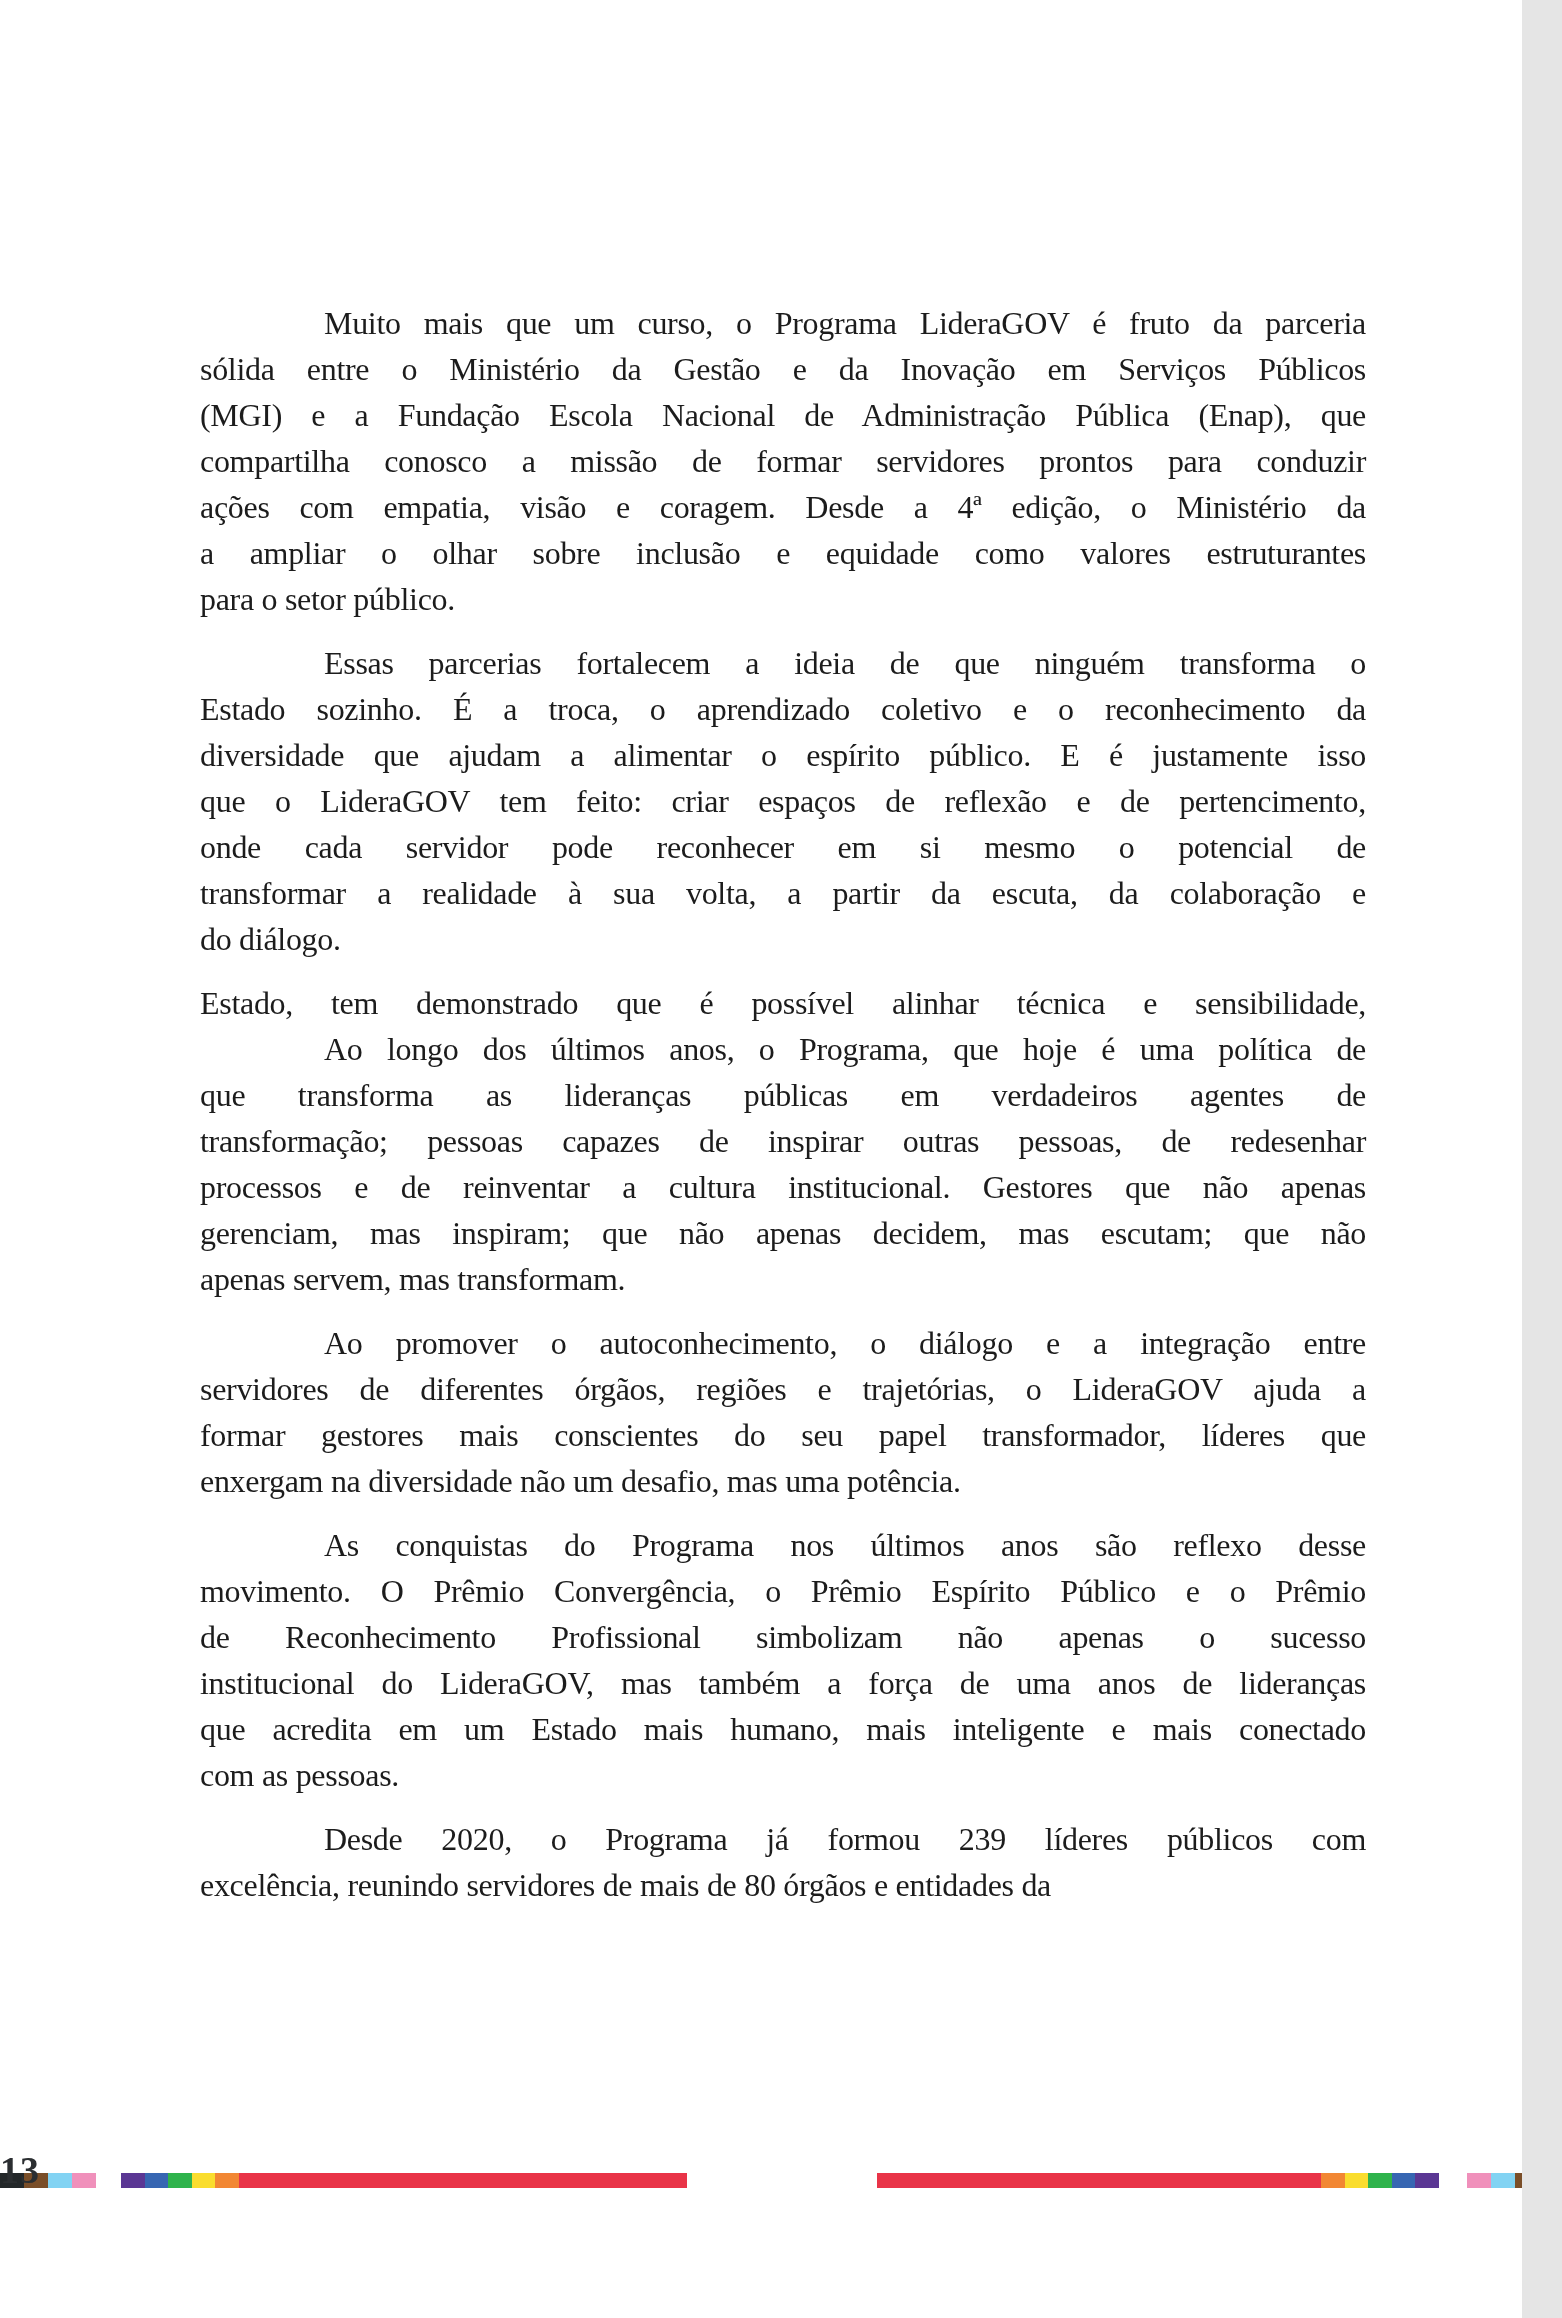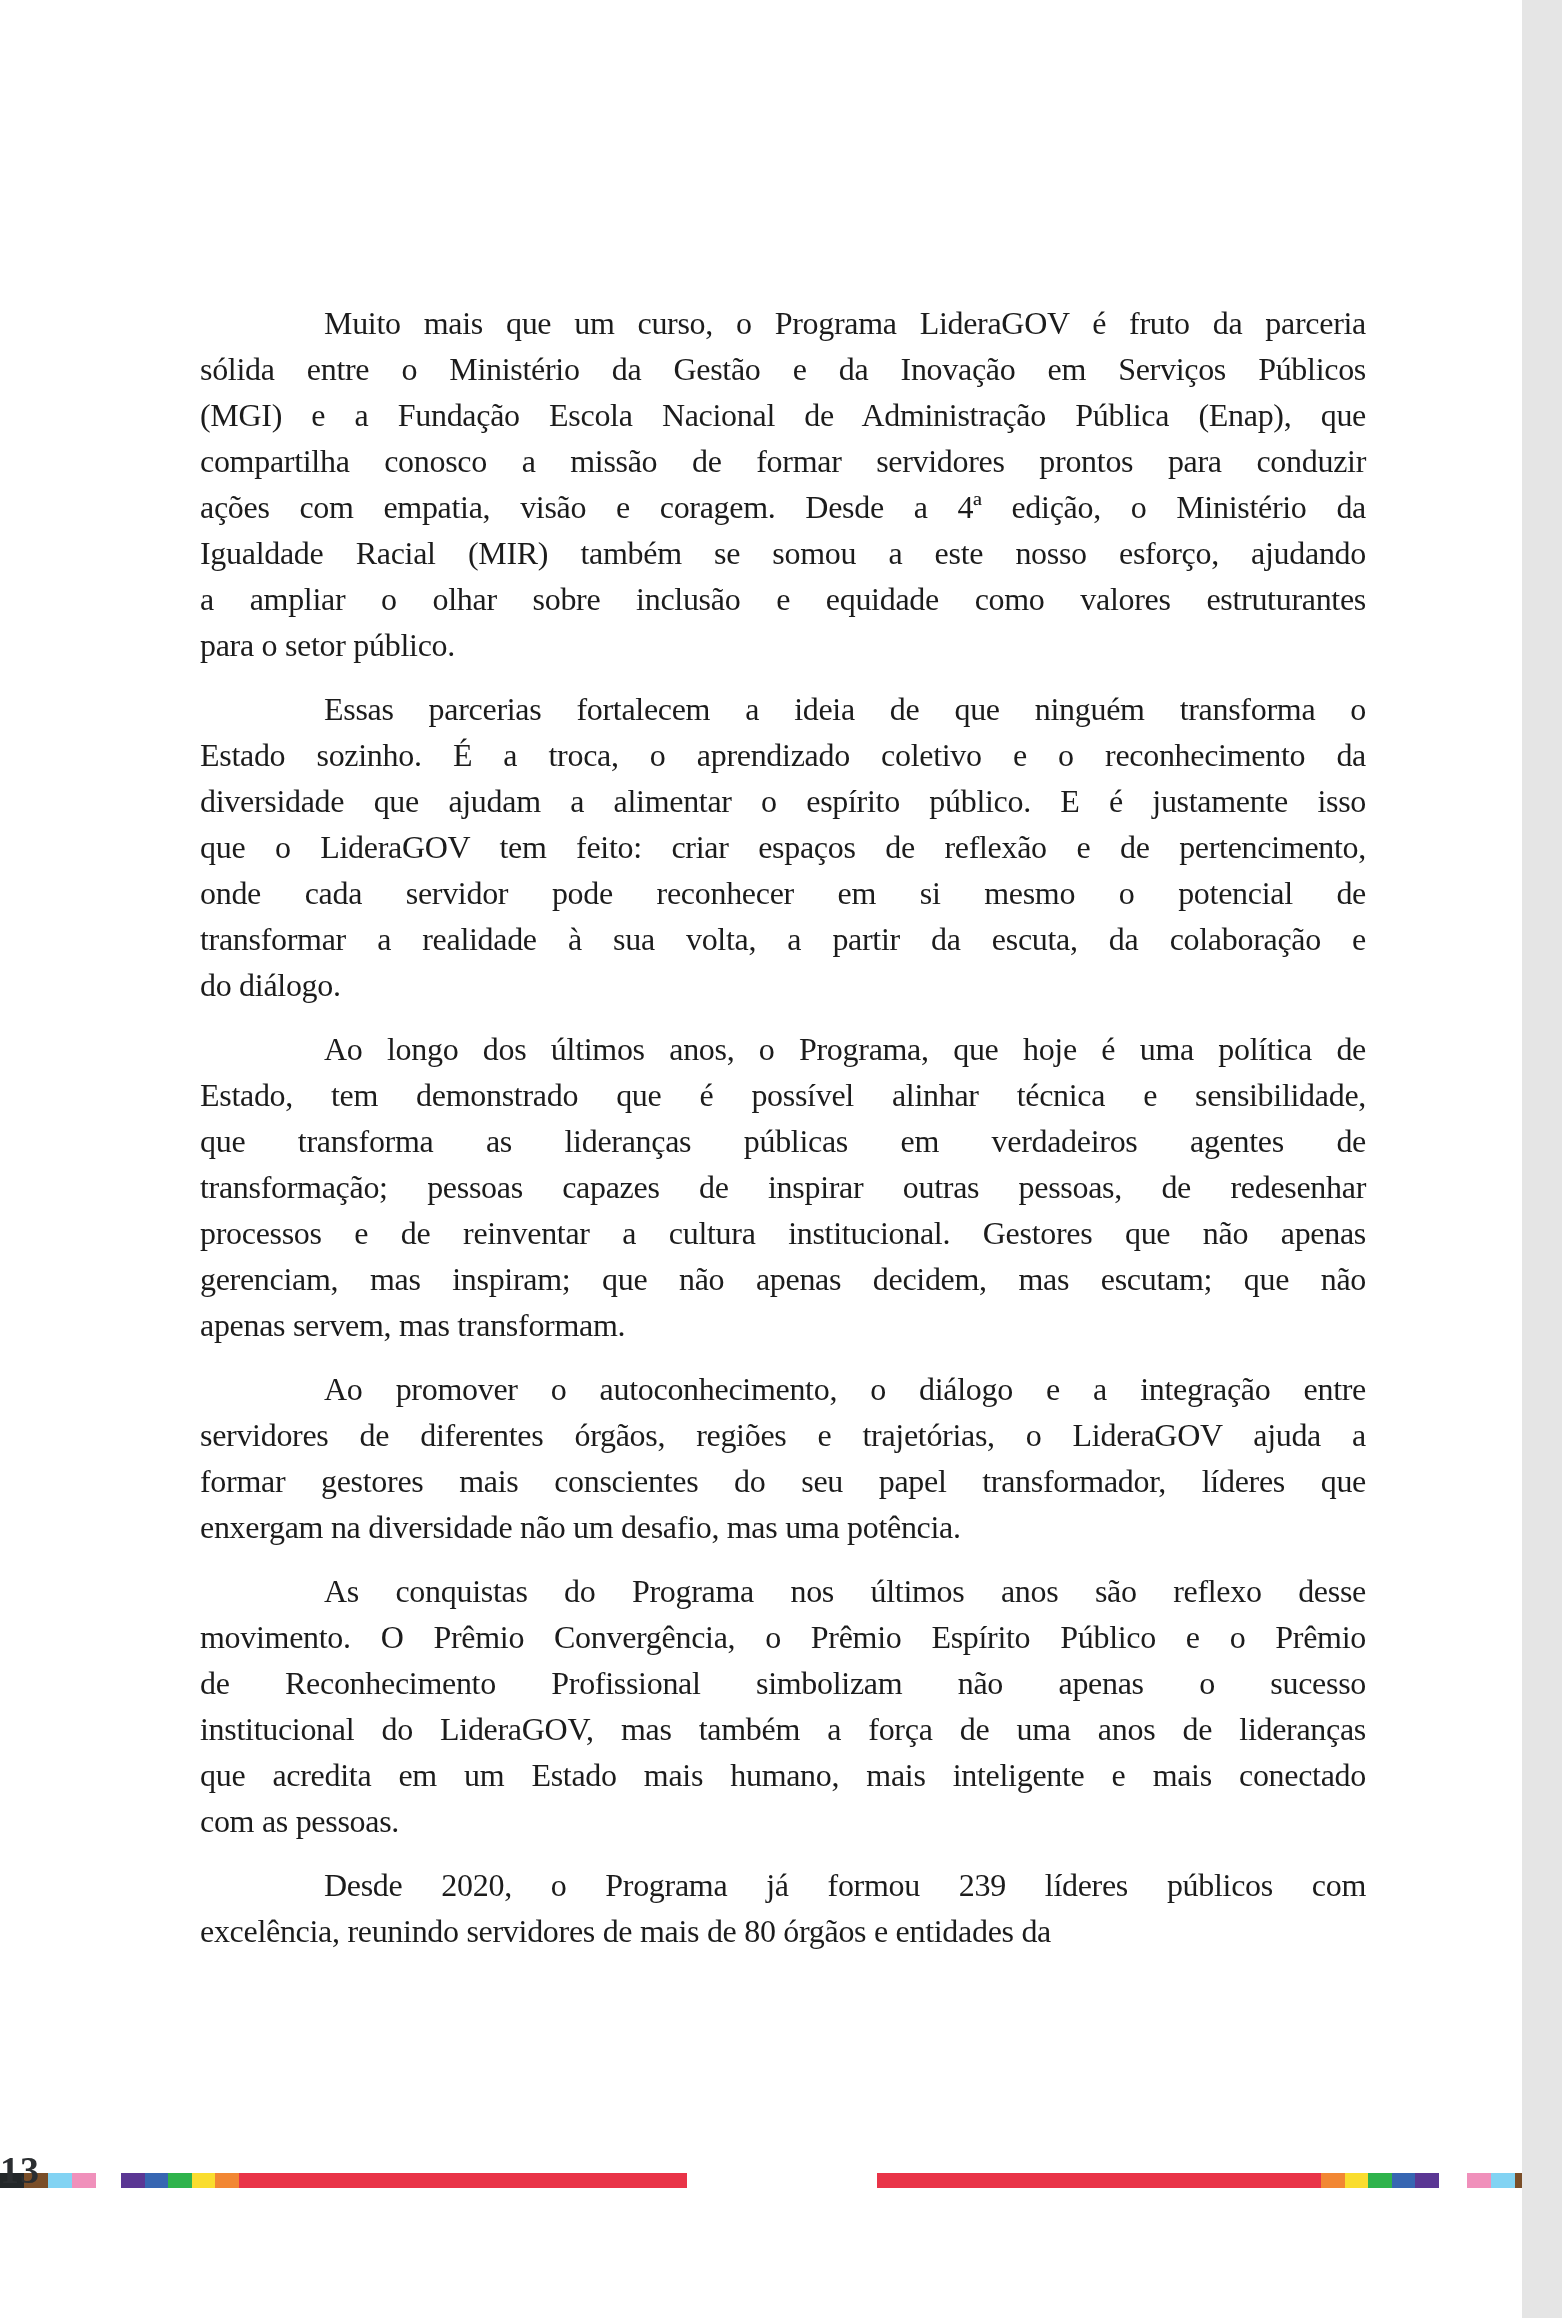--- a/index.html
+++ b/index.html
@@ -77,36 +77,35 @@
 
 <div class="page">
 
   <main class="text-body">
       <p class="para">
         <span class="line first">Muito mais que um curso, o Programa LideraGOV é fruto da parceria</span>
         <span class="line">sólida entre o Ministério da Gestão e da Inovação em Serviços Públicos</span>
         <span class="line">(MGI) e a Fundação Escola Nacional de Administração Pública (Enap), que</span>
         <span class="line">compartilha conosco a missão de formar servidores prontos para conduzir</span>
         <span class="line">ações com empatia, visão e coragem. Desde a 4ª edição, o Ministério da</span>
-        <span class="line">Igualdade Racial (MIR) também se somou a este nosso esforço, ajudando</span>
         <span class="line">a ampliar o olhar sobre inclusão e equidade como valores estruturantes</span>
         <span class="line last">para o setor público.</span>
       </p>
       <p class="para">
         <span class="line first">Essas parcerias fortalecem a ideia de que ninguém transforma o</span>
         <span class="line">Estado sozinho. É a troca, o aprendizado coletivo e o reconhecimento da</span>
         <span class="line">diversidade que ajudam a alimentar o espírito público. E é justamente isso</span>
         <span class="line">que o LideraGOV tem feito: criar espaços de reflexão e de pertencimento,</span>
         <span class="line">onde cada servidor pode reconhecer em si mesmo o potencial de</span>
         <span class="line">transformar a realidade à sua volta, a partir da escuta, da colaboração e</span>
         <span class="line last">do diálogo.</span>
       </p>
       <p class="para">
+        <span class="line">Estado, tem demonstrado que é possível alinhar técnica e sensibilidade,</span>
         <span class="line first">Ao longo dos últimos anos, o Programa, que hoje é uma política de</span>
-        <span class="line">Estado, tem demonstrado que é possível alinhar técnica e sensibilidade,</span>
         <span class="line">que transforma as lideranças públicas em verdadeiros agentes de</span>
         <span class="line">transformação; pessoas capazes de inspirar outras pessoas, de redesenhar</span>
         <span class="line">processos e de reinventar a cultura institucional. Gestores que não apenas</span>
         <span class="line">gerenciam, mas inspiram; que não apenas decidem, mas escutam; que não</span>
         <span class="line last">apenas servem, mas transformam.</span>
       </p>
       <p class="para">
         <span class="line first">Ao promover o autoconhecimento, o diálogo e a integração entre</span>
         <span class="line">servidores de diferentes órgãos, regiões e trajetórias, o LideraGOV ajuda a</span>
         <span class="line">formar gestores mais conscientes do seu papel transformador, líderes que</span>

